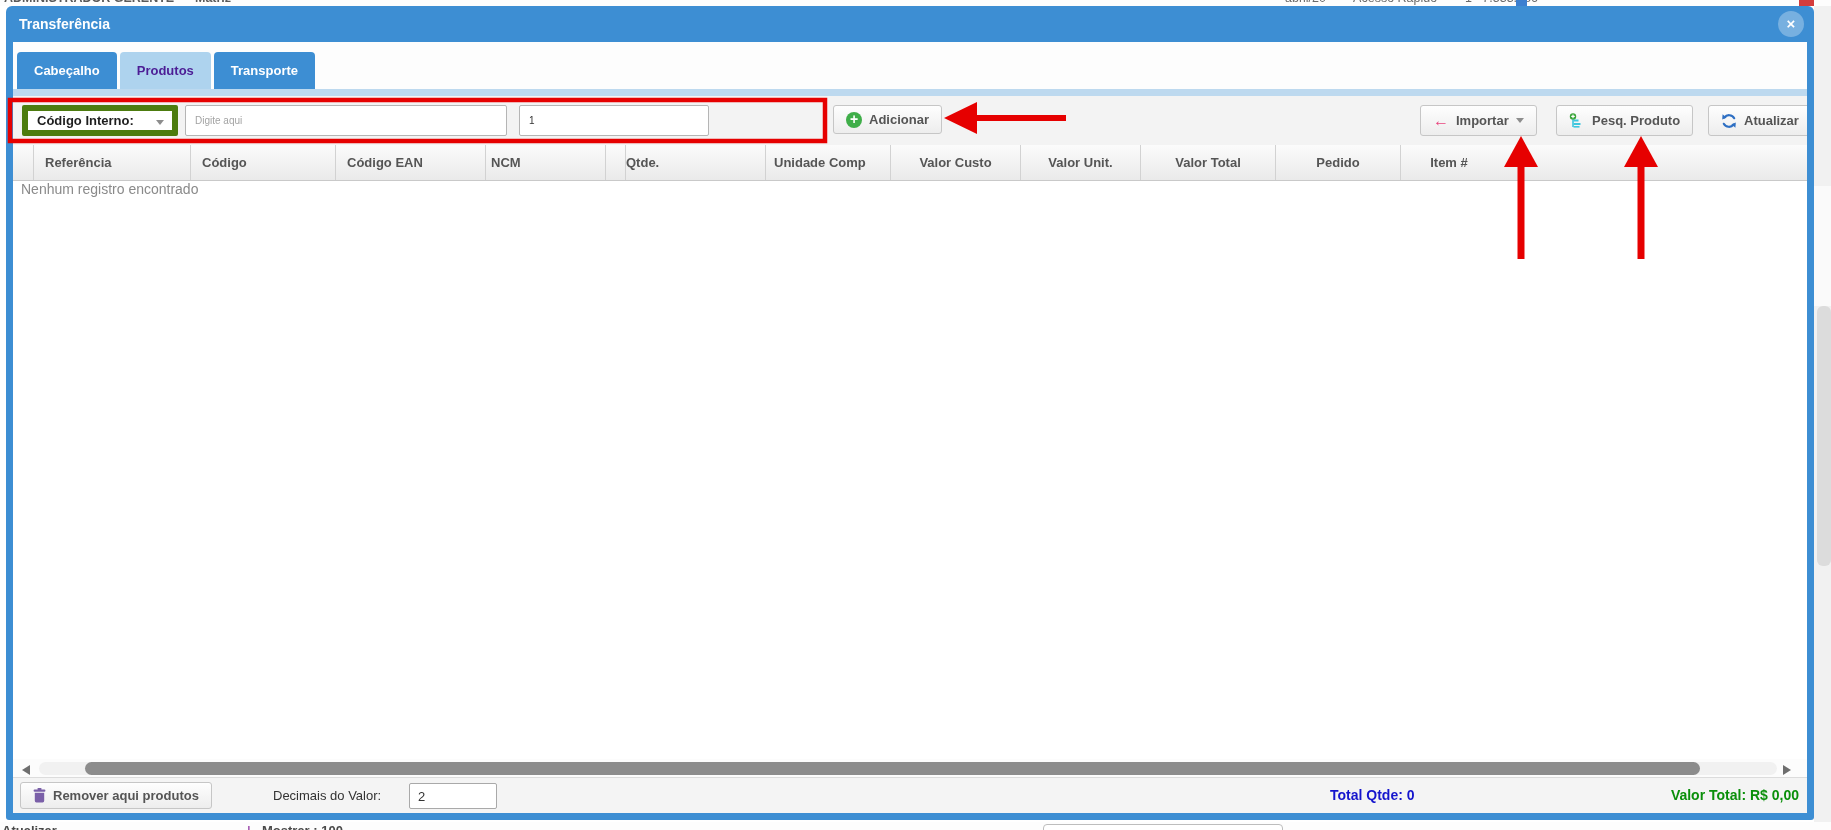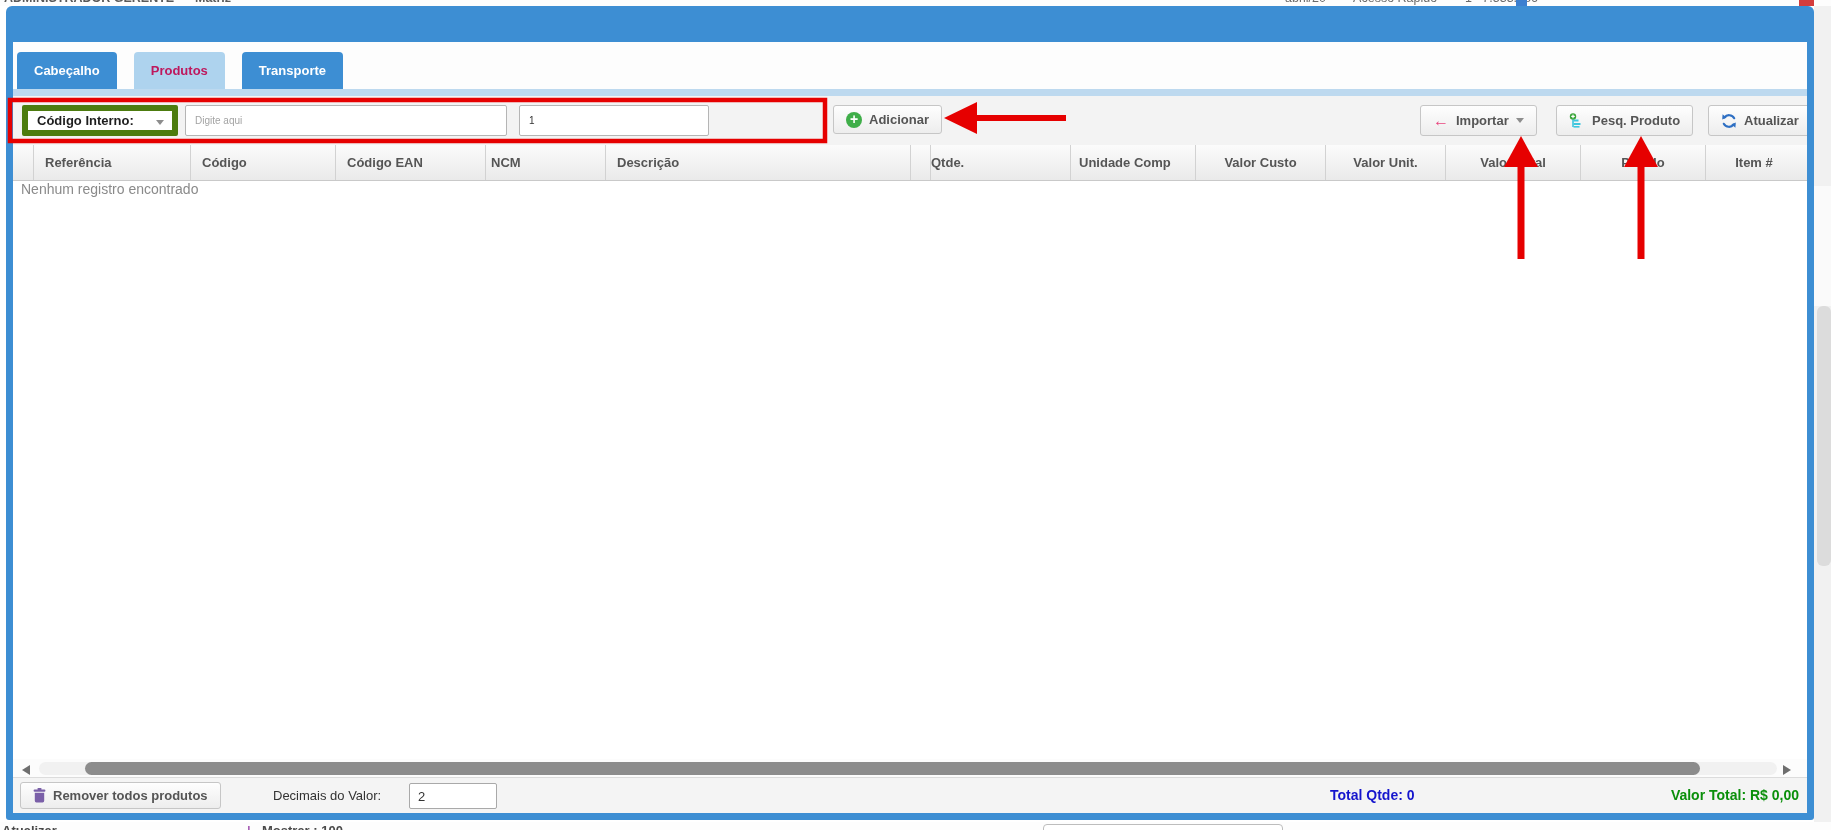--- a/index.html
+++ b/index.html
@@ -26,23 +26,23 @@
   
   .modal { position:absolute; left:6px; top:6px; width:1808px; height:814px; background:#3d8ed3; border-radius:6px 6px 3px 3px; }
   .titlebar { position:relative; height:36px; }
   .titlebar .title { position:absolute; left:13px; top:10px; color:#fff; font-weight:bold; font-size:14px; }
   .closebtn { position:absolute; right:10px; top:5px; width:26px; height:26px; border-radius:50%; background:rgba(255,255,255,.30); cursor:pointer; text-align:center; }
   .closebtn .x { color:#fff; font-weight:bold; font-size:15px; line-height:25px; }
   .mcontent { position:absolute; left:7px; top:36px; width:1794px; height:771px; background:#fff; overflow:hidden; }
 
   
   .tabbar { position:relative; height:47px; background:#fdfdfd; }
-  .tabs { position:absolute; bottom:0; left:4px; display:flex; align-items:flex-end; gap:17px; }
+  .tabs { position:absolute; bottom:0; left:4px; display:flex; align-items:flex-end; gap:3px; }
   .tab { height:37px; line-height:37px; padding:0 17px; font-weight:bold; font-size:13px; border-radius:4px 4px 0 0; background:#3d8ed3; color:#fff; cursor:pointer; }
-  .tab.active { background:#aed3ee; color:#be185d; }
+  .tab.active { background:#aed3ee; color:#4c1d95; }
   .strip { height:7px; background:#bdd9ef; }
 
   
   .toolbar { position:relative; height:49px; background:#f3f3f3; }
   .combo { position:absolute; left:9px; top:9px; width:156px; height:31px; background:#fff; border:6px solid #4d7c0f; border-radius:2px; display:flex; align-items:center; cursor:pointer; }
   .combo .clabel { flex:1; padding-left:9px; font-weight:bold; color:#1e1e1e; }
   .combo .ccaret { width:24px; text-align:center; }
   .caret-down { display:inline-block; width:0; height:0; border-left:4px solid transparent; border-right:4px solid transparent; border-top:5px solid #8d8d8d; }
   .inp { position:absolute; top:9px; height:31px; border:1px solid #b5b5b5; border-radius:2px; padding:0 9px; font-size:10px; color:#333; background:#fff; }
   .inp::placeholder { color:#a3a3a3; }
@@ -106,20 +106,26 @@
     <span class="blob"></span>
   </div>
   <div class="bg-bottom">
     <span class="frag f1">Atualizar</span>
     <span class="frag sep">|</span>
     <span class="frag f2">Mostrar : 100</span>
     <span class="boxtop"></span>
   </div>
 
   <div class="modal">
+    <div class="titlebar">
+      <span class="title">Transferência</span>
+      <div class="closebtn">
+        <span class="x">×</span>
+      </div>
+    </div>
     <div class="mcontent">
 
       <div class="tabbar">
         <div class="tabs">
           <div class="tab">Cabeçalho</div>
           <div class="tab active">Produtos</div>
           <div class="tab">Transporte</div>
         </div>
       </div>
       <div class="strip"></div>
@@ -167,21 +173,20 @@
           <span>Atualizar</span>
         </button>
       </div>
 
       <div class="gridhead">
         <div class="gh c0"></div>
         <div class="gh c1">Referência</div>
         <div class="gh c2">Código</div>
         <div class="gh c3">Código EAN</div>
         <div class="gh c4">NCM</div>
-        <div class="gh c5">Descrição</div>
         <div class="gh c6"></div>
         <div class="gh c7">Qtde.</div>
         <div class="gh c8">Unidade Comp</div>
         <div class="gh c9">Valor Custo</div>
         <div class="gh c10">Valor Unit.</div>
         <div class="gh c11">Valor Total</div>
         <div class="gh c12">Pedido</div>
         <div class="gh c13">Item #</div>
       </div>
 
@@ -199,21 +204,21 @@
 
       <div class="footer">
         <button class="btn btn-remove">
           <span class="icon16" style="width:13px;height:15px;">
             <svg width="13" height="15" viewBox="0 0 13 15">
               <rect x="4.4" y="0" width="4.2" height="2" rx="1" fill="#7a5fa8"></rect>
               <rect x="0.6" y="1.6" width="11.8" height="2.2" rx="1" fill="#7a5fa8"></rect>
               <path d="M1.8 4.8 h9.4 v8 a1.6 1.6 0 0 1 -1.6 1.6 h-6.2 a1.6 1.6 0 0 1 -1.6 -1.6 z" fill="#7a5fa8"></path>
             </svg>
           </span>
-          <span>Remover todos produtos</span>
+          <span>Remover aqui produtos</span>
         </button>
         <span class="dec-label">Decimais do Valor:</span>
         <input class="dec-input" type="text" value="2" style="">
         <span class="total-qty">Total Qtde: 0</span>
         <span class="total-val">Valor Total: R$ 0,00</span>
       </div>
 
     </div>
   </div>
 

